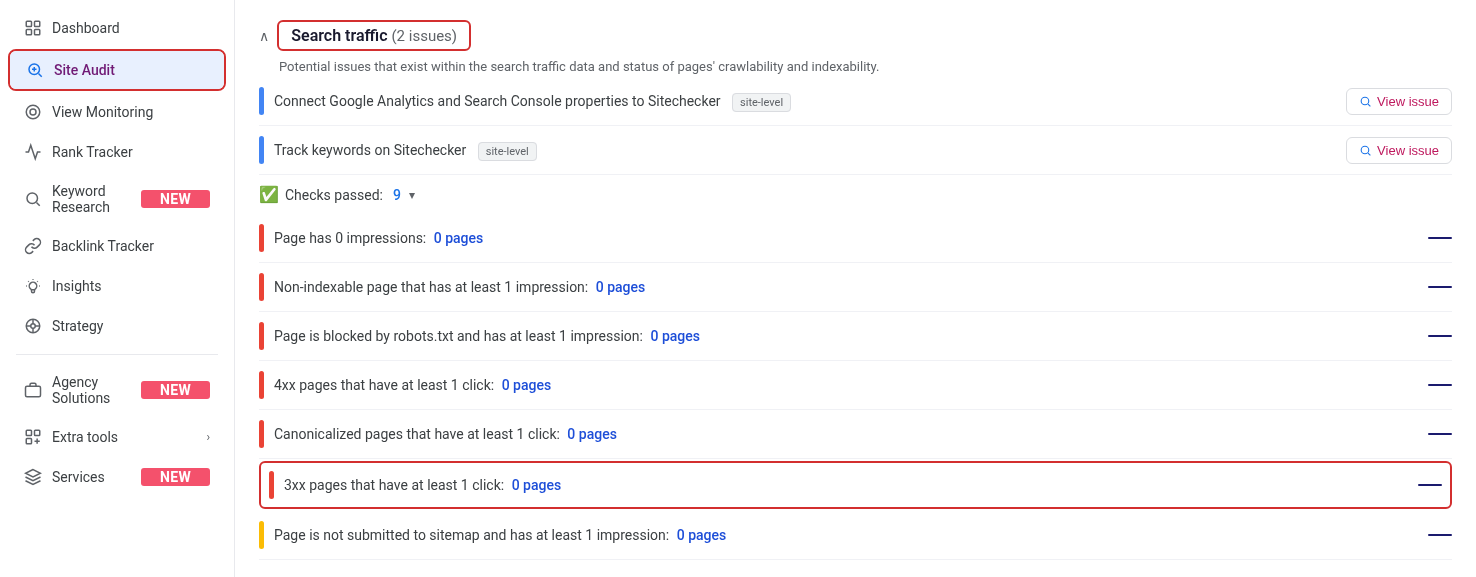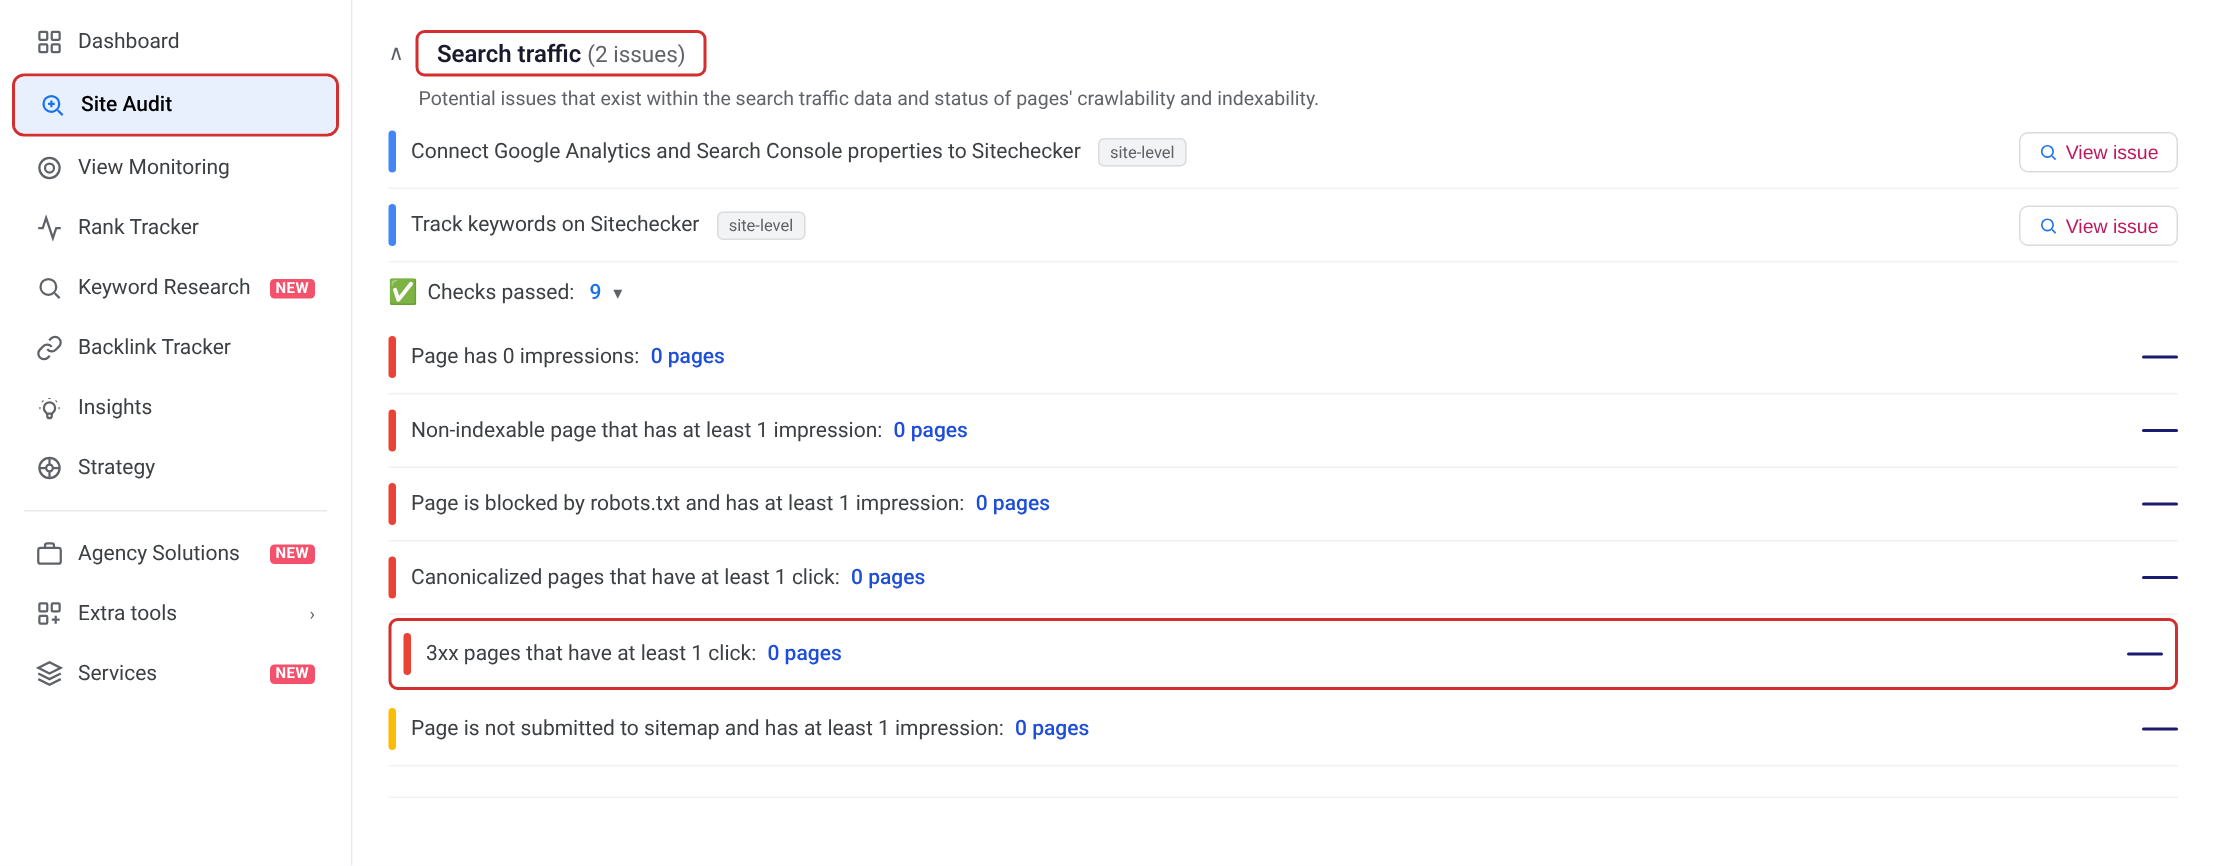--- a/index.html
+++ b/index.html
@@ -35,26 +35,26 @@
       width: 18px;
       height: 18px;
       display: flex;
       align-items: center;
       justify-content: center;
       color: #5f6368;
       flex-shrink: 0;
     }
     .sidebar-item .item-label { flex: 1; }
     .badge-new {
-      font-size: 10px;
+      font-size: 14px;
       font-weight: 700;
       color: #fff;
       background: #f4516c;
       border-radius: 3px;
-      padding: 1px 4px;
+      padding: 1px 19px;
       text-transform: uppercase;
       letter-spacing: 0.3px;
     }
     .sidebar-divider {
       border: none;
       border-top: 1px solid #e8e9ed;
       margin: 8px 16px;
     }
     .sidebar-item.active-outlined {
       background: #e8f0fe;
@@ -204,21 +204,21 @@
           <rect x="3" y="3" width="7" height="7" rx="1"></rect>
           <rect x="14" y="3" width="7" height="7" rx="1"></rect>
           <rect x="3" y="14" width="7" height="7" rx="1"></rect>
           <rect x="14" y="14" width="7" height="7" rx="1"></rect>
         </svg>
     </span>
     <span class="item-label">Dashboard</span>
   </div>
 
   <div style="margin: 1px 8px; border: 2px solid #d32f2f; border-radius: 8px;">
-    <div class="sidebar-item active-outlined" style="background:#e8f0fe; color:#000000; font-weight:500; margin:0; border-radius:6px;">
+    <div class="sidebar-item active-outlined" style="background:#e8f0fe; color:#701a75; font-weight:500; margin:0; border-radius:6px;">
       <span class="icon-wrap" style="color:#1a73e8;">
         <svg width="18" height="18" viewBox="0 0 24 24" fill="none" stroke="currentColor" stroke-width="2">
             <circle cx="11" cy="11" r="7"></circle>
             <path d="M21 21l-4.35-4.35"></path>
             <path d="M8 11h6M11 8v6"></path>
           </svg>
       </span>
       <span class="item-label">Site Audit</span>
     </div>
   </div>
@@ -393,20 +393,28 @@
 
   <div class="issue-row">
     <div class="issue-indicator ind-red"></div>
     <span class="issue-text">
       <span>Page is blocked by robots.txt and has at least 1 impression:</span>
       <span class="issue-count-text" style="margin-left:4px;">0 pages</span>
     </span>
     <div class="dash-line"></div>
   </div>
 
+  <div class="issue-row">
+    <div class="issue-indicator ind-red"></div>
+    <span class="issue-text">
+      <span>4xx pages that have at least 1 click:</span>
+      <span class="issue-count-text" style="margin-left:4px;">0 pages</span>
+    </span>
+    <div class="dash-line"></div>
+  </div>
 
   <div class="issue-row">
     <div class="issue-indicator ind-red"></div>
     <span class="issue-text">
       <span>Canonicalized pages that have at least 1 click:</span>
       <span class="issue-count-text" style="margin-left:4px;">0 pages</span>
     </span>
     <div class="dash-line"></div>
   </div>
 

